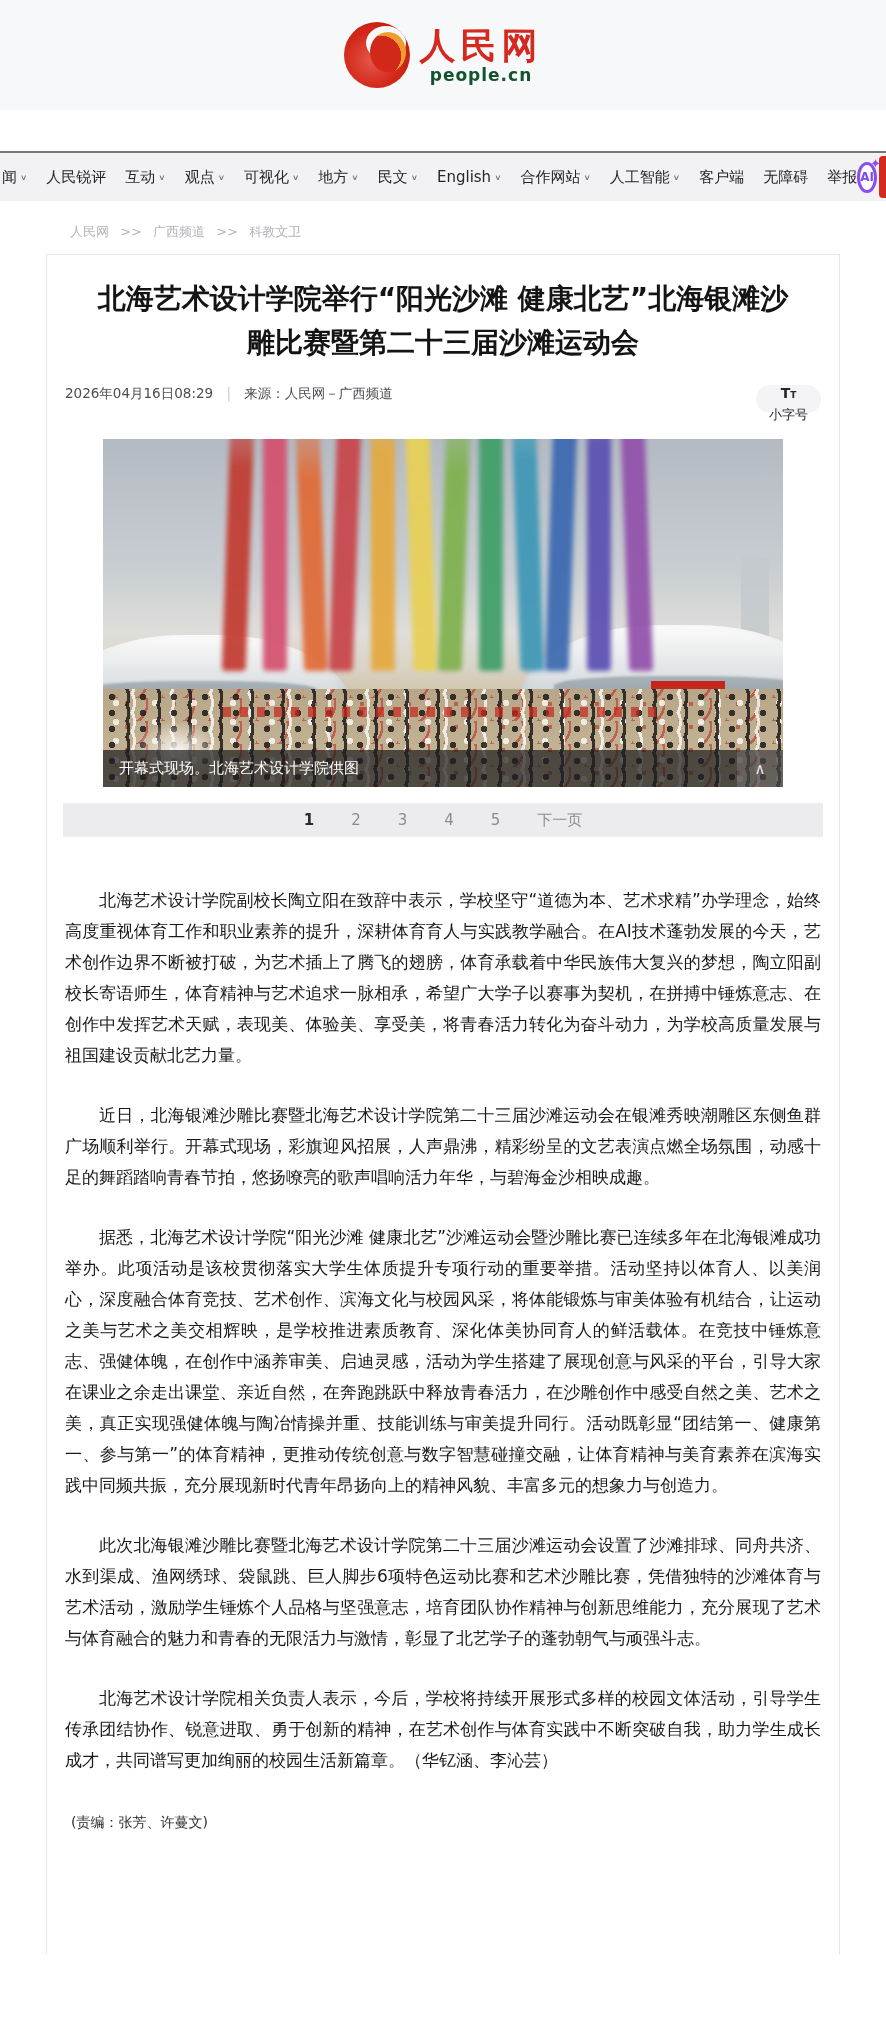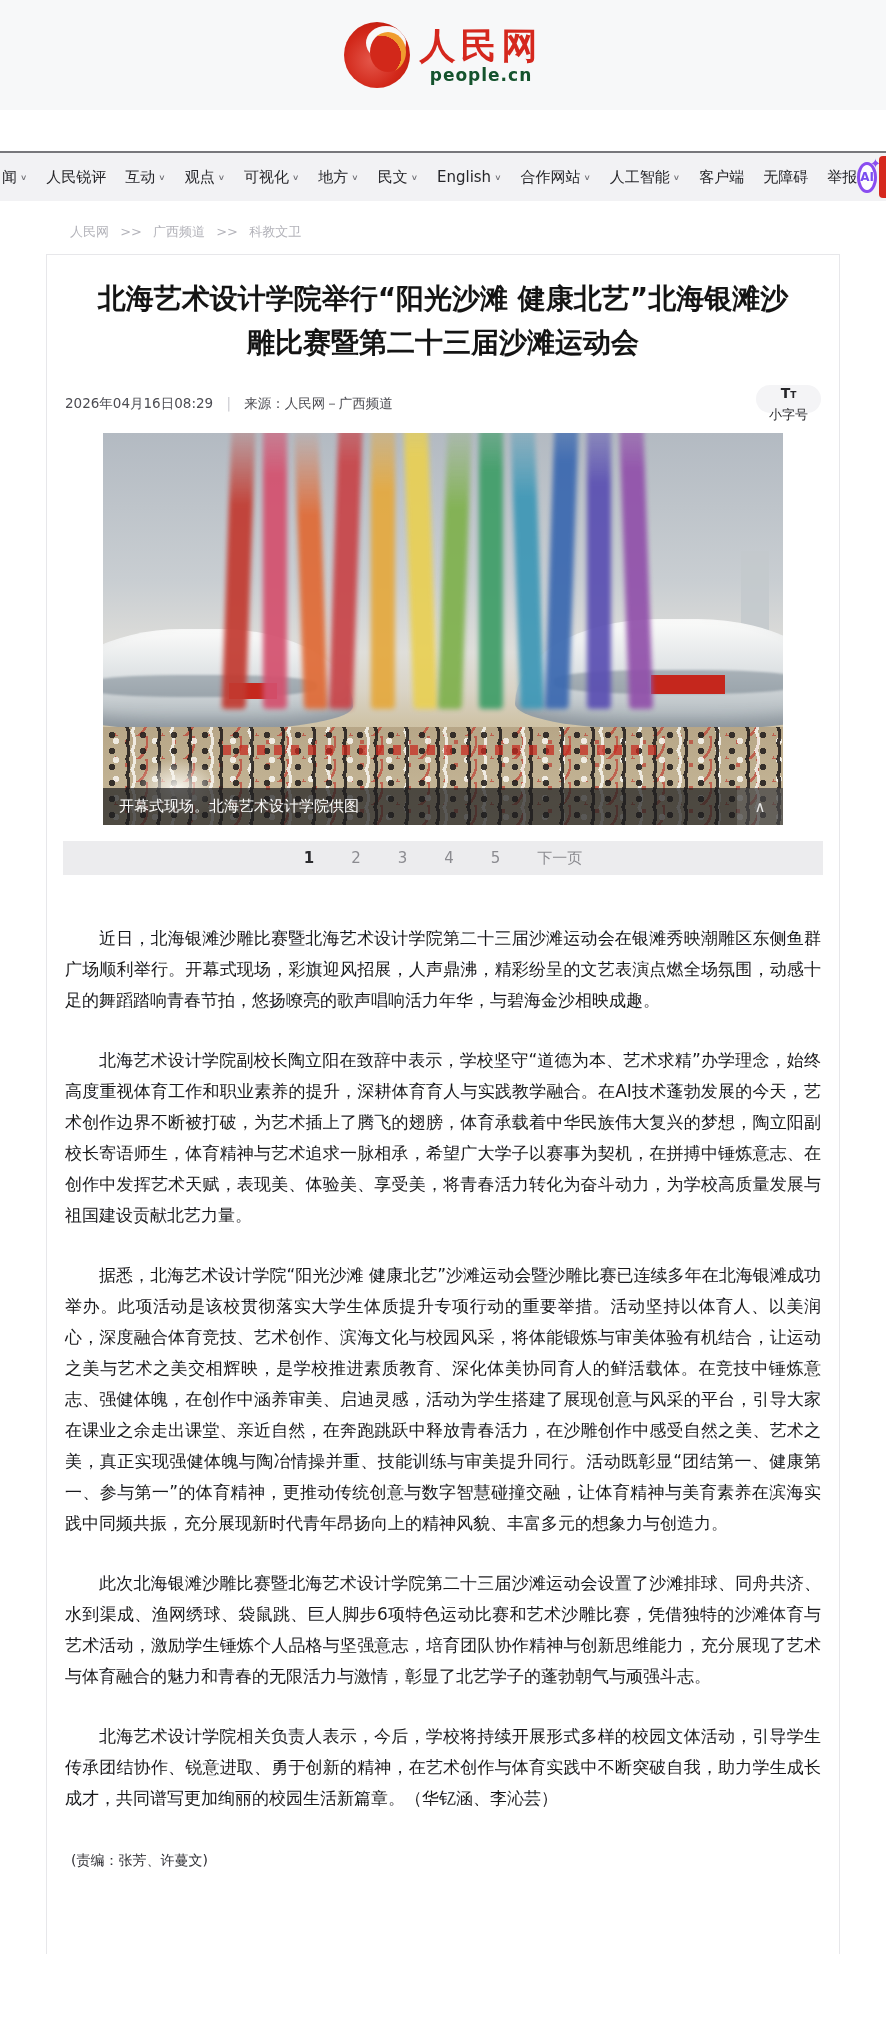--- a/index.html
+++ b/index.html
@@ -61,36 +61,36 @@
   .breadcrumb a { color:#b3b3ba; text-decoration:none; cursor:pointer; }
   .breadcrumb .sep { margin:0 7px; }
 
   .article-card { border:1px solid #e7e7ea; border-bottom:none; padding:22px 16px 40px; min-height:1700px; }
 
   .title {
     font-size:28px; line-height:44px; font-weight:700; color:#141414;
     text-align:center; margin:0 22px 0;
   }
 
-  .meta-row { display:flex; align-items:flex-end; justify-content:space-between; margin:20px 2px 0; }
+  .meta-row { display:flex; align-items:flex-start; justify-content:space-between; margin:20px 2px 0; }
   .meta-left { font-size:13.5px; color:#4c4c52; }
   .meta-left .pipe { margin:0 9px; color:#c9c9cf; }
   .meta-left a { color:#4c4c52; text-decoration:none; }
   .font-size-btn {
     background:#f4f4f6; border:none; border-radius:15px; height:28px; padding:0 13px;
     font-size:13px; color:#26262a; display:flex; align-items:center; gap:5px; cursor:pointer;
     font-family:inherit;
     flex-direction:column;
   }
   .font-size-btn .tt b { font-size:14px; font-weight:700; }
   .font-size-btn .tt small { font-size:9px; font-weight:700; }
 
   
   .photo {
-    margin-top:20px; position:relative; height:392px; overflow:hidden;
+    margin-top:26px; position:relative; height:348px; overflow:hidden;
     background: linear-gradient(180deg,#b3bac2 0%,#c9ced2 38%,#dfdeda 56%,#d9d3c5 66%,#cfc3a7 74%,#c4b697 100%);
   }
   .tower { position:absolute; right:14px; top:118px; width:28px; height:92px; background:#c3c9cd; opacity:.85; }
   .building { position:absolute; background:linear-gradient(180deg,#fbfbfa 0%,#dfe3e5 45%,#aab3b8 100%);
     box-shadow: inset 0 -10px 14px rgba(85,95,105,.35); }
   .building-left  { left:-54px;  top:196px; width:304px; height:100px; border-radius:50% 50% 46% 46% / 88% 88% 26% 26%; }
   .building-right { right:-58px; top:186px; width:326px; height:110px; border-radius:50% 50% 46% 46% / 88% 88% 26% 26%; }
   .building::after { content:""; position:absolute; left:12%; right:12%; top:46%; height:22%;
     background:rgba(70,85,100,.35); border-radius:40%; filter:blur(1px); }
   .sign-red-left  { position:absolute; left:126px; top:250px; width:48px; height:16px; background:#c5271d; }
@@ -270,22 +270,22 @@
     <div class="pagination">
       <span class="pg current">1</span>
       <span class="pg">2</span>
       <span class="pg">3</span>
       <span class="pg">4</span>
       <span class="pg">5</span>
       <span class="pg">下一页</span>
     </div>
 
     <div class="article-body">
+      <p>北海艺术设计学院副校长陶立阳在致辞中表示，学校坚守“道德为本、艺术求精”办学理念，始终高度重视体育工作和职业素养的提升，深耕体育育人与实践教学融合。在AI技术蓬勃发展的今天，艺术创作边界不断被打破，为艺术插上了腾飞的翅膀，体育承载着中华民族伟大复兴的梦想，陶立阳副校长寄语师生，体育精神与艺术追求一脉相承，希望广大学子以赛事为契机，在拼搏中锤炼意志、在创作中发挥艺术天赋，表现美、体验美、享受美，将青春活力转化为奋斗动力，为学校高质量发展与祖国建设贡献北艺力量。</p>
       <p>近日，北海银滩沙雕比赛暨北海艺术设计学院第二十三届沙滩运动会在银滩秀映潮雕区东侧鱼群广场顺利举行。开幕式现场，彩旗迎风招展，人声鼎沸，精彩纷呈的文艺表演点燃全场氛围，动感十足的舞蹈踏响青春节拍，悠扬嘹亮的歌声唱响活力年华，与碧海金沙相映成趣。</p>
-      <p>北海艺术设计学院副校长陶立阳在致辞中表示，学校坚守“道德为本、艺术求精”办学理念，始终高度重视体育工作和职业素养的提升，深耕体育育人与实践教学融合。在AI技术蓬勃发展的今天，艺术创作边界不断被打破，为艺术插上了腾飞的翅膀，体育承载着中华民族伟大复兴的梦想，陶立阳副校长寄语师生，体育精神与艺术追求一脉相承，希望广大学子以赛事为契机，在拼搏中锤炼意志、在创作中发挥艺术天赋，表现美、体验美、享受美，将青春活力转化为奋斗动力，为学校高质量发展与祖国建设贡献北艺力量。</p>
       <p>据悉，北海艺术设计学院“阳光沙滩 健康北艺”沙滩运动会暨沙雕比赛已连续多年在北海银滩成功举办。此项活动是该校贯彻落实大学生体质提升专项行动的重要举措。活动坚持以体育人、以美润心，深度融合体育竞技、艺术创作、滨海文化与校园风采，将体能锻炼与审美体验有机结合，让运动之美与艺术之美交相辉映，是学校推进素质教育、深化体美协同育人的鲜活载体。在竞技中锤炼意志、强健体魄，在创作中涵养审美、启迪灵感，活动为学生搭建了展现创意与风采的平台，引导大家在课业之余走出课堂、亲近自然，在奔跑跳跃中释放青春活力，在沙雕创作中感受自然之美、艺术之美，真正实现强健体魄与陶冶情操并重、技能训练与审美提升同行。活动既彰显“团结第一、健康第一、参与第一”的体育精神，更推动传统创意与数字智慧碰撞交融，让体育精神与美育素养在滨海实践中同频共振，充分展现新时代青年昂扬向上的精神风貌、丰富多元的想象力与创造力。</p>
       <p>此次北海银滩沙雕比赛暨北海艺术设计学院第二十三届沙滩运动会设置了沙滩排球、同舟共济、水到渠成、渔网绣球、袋鼠跳、巨人脚步6项特色运动比赛和艺术沙雕比赛，凭借独特的沙滩体育与艺术活动，激励学生锤炼个人品格与坚强意志，培育团队协作精神与创新思维能力，充分展现了艺术与体育融合的魅力和青春的无限活力与激情，彰显了北艺学子的蓬勃朝气与顽强斗志。</p>
       <p>北海艺术设计学院相关负责人表示，今后，学校将持续开展形式多样的校园文体活动，引导学生传承团结协作、锐意进取、勇于创新的精神，在艺术创作与体育实践中不断突破自我，助力学生成长成才，共同谱写更加绚丽的校园生活新篇章。（华钇涵、李沁芸）</p>
     </div>
 
     <div class="editor-line">(责编：张芳、许蔓文)</div>
   </article>
 </main>
 
 </body></html>

